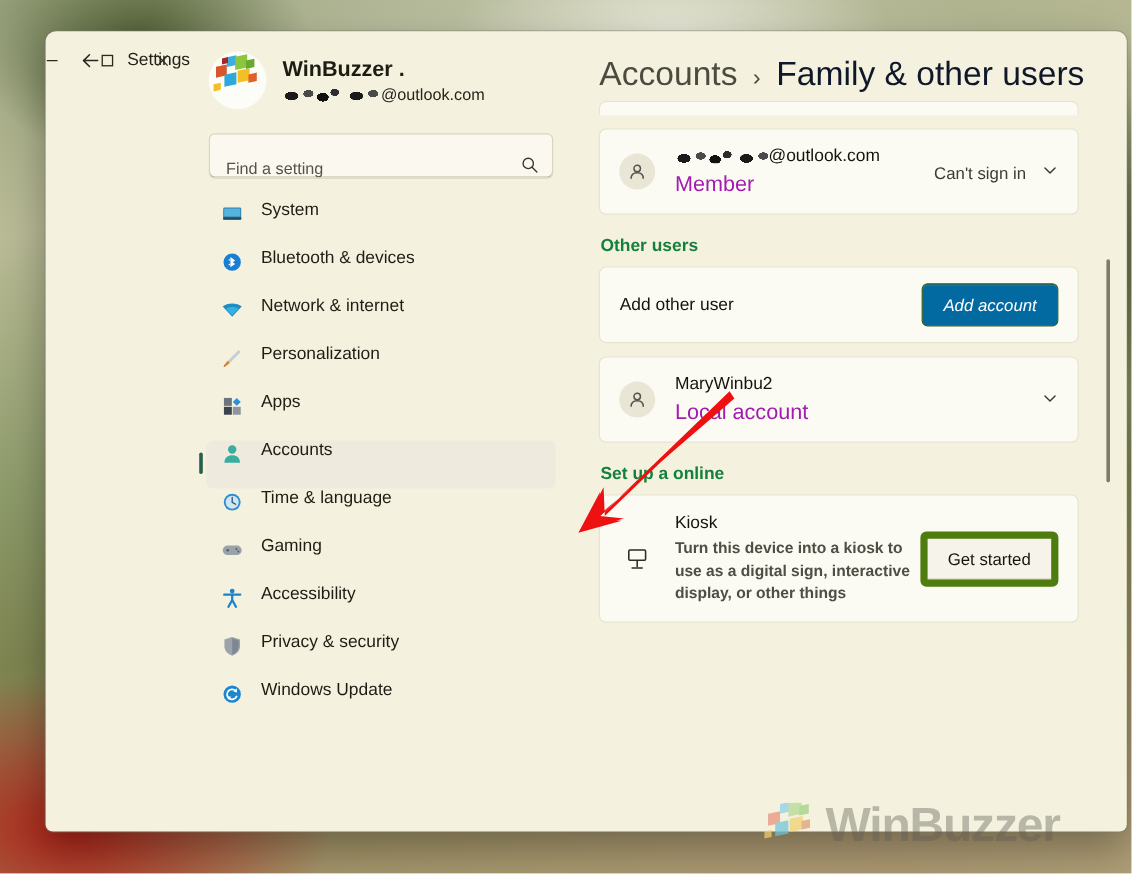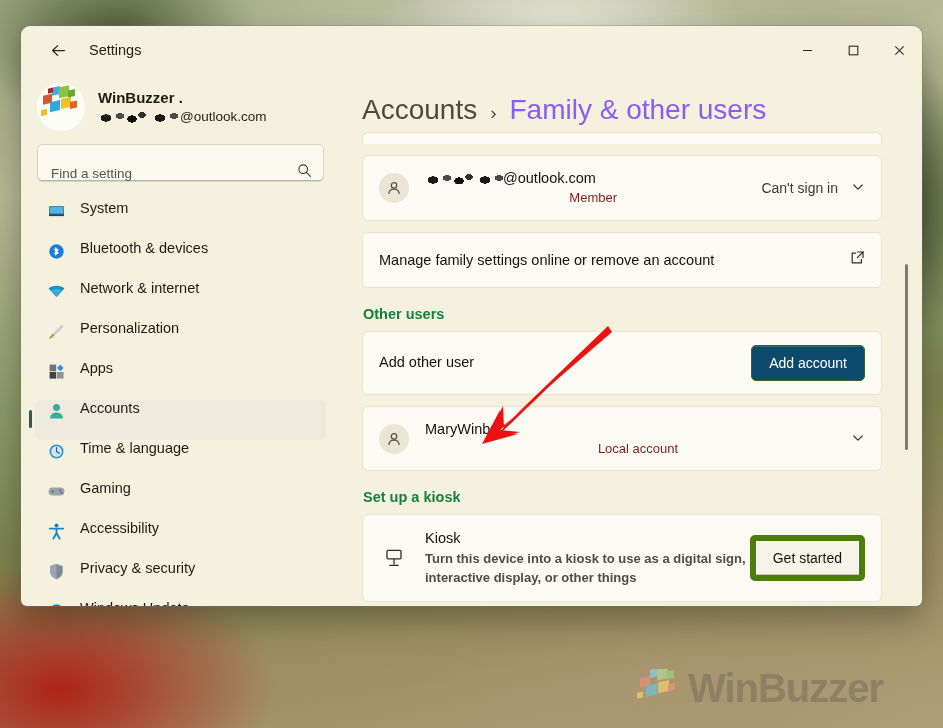--- a/index.html
+++ b/index.html
@@ -27,28 +27,28 @@
   }
   #desktop-haze {
     position: absolute; inset: 0;
     background: radial-gradient(ellipse 520px 300px at 470px 120px, rgba(240,240,225,0.55), rgba(240,240,225,0) 75%);
     pointer-events: none;
   }
 
   
   #settings-window {
     position: absolute;
-    left: 21px; top: 26px;
-    width: 901px; height: 580px;
+    left: 38px; top: 26px;
+    width: 901px; height: 667px;
     background: #f4f2de;
     border-radius: 9px 9px 6px 6px;
     box-shadow: 0 0 0 1px rgba(120,120,100,0.35), 0 12px 34px rgba(0,0,0,0.32);
     overflow: hidden;
     display: flex;
-    flex-direction: column;
+    flex-direction: row;
   }
 
   
   #titlebar {
     height: 48px;
     flex: 0 0 48px;
     display: flex;
     align-items: center;
     position: relative;
   }
@@ -99,21 +99,21 @@
   #avatar {
     width: 48px; height: 48px;
     border-radius: 50%;
     background: #fdfdf8;
     position: relative;
     overflow: hidden;
     flex: 0 0 48px;
   }
   #avatar svg { position: absolute; left: 0; top: 0; }
   #account-text { margin-left: 13px; line-height: 1.35; }
-  #account-name { font-size: 15px; color: #1d1c13; font-weight: 700; }
+  #account-name { font-size: 18px; color: #1d1c13; font-weight: 700; }
   #account-email {
     font-size: 13.5px; color: #26251b;
     display: flex; align-items: center; gap: 2px;
   }
   .redact {
     display: inline-block;
     height: 12px;
     background:
       radial-gradient(ellipse 9px 6px at 8px 7px, #1a1a1a 60%, rgba(0,0,0,0) 61%),
       radial-gradient(ellipse 7px 5px at 22px 5px, #4a4a4a 60%, rgba(0,0,0,0) 61%),
@@ -181,21 +181,21 @@
     padding: 0 0 0 0;
     display: flex; flex-direction: column;
   }
   #breadcrumb {
     padding: 20px 0 0 22px;
     display: flex; align-items: baseline; gap: 13px;
     font-size: 28px;
   }
   #crumb-parent { color: #4c4b40; }
   #crumb-sep { color: #4c4b40; font-size: 19px; }
-  #crumb-current { color: #8b5cf6; }
+  #crumb-current { color: #0f172a; }
 
   #scroll-area {
     flex: 1;
     min-height: 0;
     padding: 6px 40px 0 22px;
     overflow: hidden;
     position: relative;
   }
 
   .card {
@@ -218,21 +218,21 @@
     background: #e9e6d6;
     display: flex; align-items: center; justify-content: center;
     color: #55534a;
     margin-right: 16px;
   }
   .row-texts { flex: 1; min-width: 0; line-height: 1.3; }
   .row-title {
     font-size: 14.5px; color: #15140c;
     display: flex; align-items: center;
   }
-  .row-sub { font-size: 13px; color: #7f1d1d; margin-top: 2px; text-align: center; }
+  .row-sub { font-size: 18px; color: #a21caf; margin-top: 2px; }
   .row-right { display: flex; align-items: flex-end; gap: 13px; }
   .row-status { font-size: 14px; color: #3c3b31; }
   .chev { color: #3a3930; font-size: 11px; }
 
   .row.link-row { min-height: 54px; padding: 15px 16px; }
   .link-row-label { flex: 1; font-size: 14.5px; color: #15140c; }
   .ext-icon { color: #2d2c23; }
 
   .section-head {
     font-size: 14.5px;
@@ -243,24 +243,25 @@
 
   .btn {
     font-family: "Liberation Sans", sans-serif;
     font-size: 14px;
     border-radius: 5px;
     padding: 9px 17px;
     cursor: pointer;
     white-space: nowrap;
   }
   .btn.primary {
-    background: #0c4a6e;
+    background: #0369a1;
     color: #ffffff;
     border: 1px solid #3c6325;
     box-shadow: inset 0 1px 0 rgba(255,255,255,0.14);
+    font-style: italic;
   }
   .btn.secondary {
     background: #f6f4ea;
     color: #16150d;
     border: 6px solid #4d7c0f;
     box-shadow: inset 0 -1px 0 #c9c5ac;
   }
 
   .kiosk-row { align-items: center; padding: 14px 16px; justify-content: flex-end; }
   .kiosk-ico {
@@ -546,32 +547,20 @@
                 <span class="row-status">Can't sign in</span>
                 <span class="chev">
                   <svg width="14" height="14" viewBox="0 0 14 14">
                     <path d="M2.8 5 L7 9.2 L11.2 5" fill="none" stroke="currentColor" stroke-width="1.2" stroke-linecap="round" stroke-linejoin="round"></path>
                   </svg>
                 </span>
               </div>
             </div>
           </div>
 
-          <div class="card">
-            <div class="row link-row">
-              <span class="link-row-label">Manage family settings online or remove an account</span>
-              <span class="ext-icon">
-                <svg width="15" height="15" viewBox="0 0 15 15">
-                  <path d="M7.6 2 H13 V7.4" fill="none" stroke="currentColor" stroke-width="1.2" stroke-linecap="round"></path>
-                  <path d="M13 2 L7.6 7.4" fill="none" stroke="currentColor" stroke-width="1.2" stroke-linecap="round"></path>
-                  <path d="M11.4 9.6 V12.8 H2.2 V3.2 H5.6" fill="none" stroke="currentColor" stroke-width="1.2" stroke-linecap="round" stroke-linejoin="round"></path>
-                </svg>
-              </span>
-            </div>
-          </div>
 
           <div class="section-head">Other users</div>
 
           <div class="card">
             <div class="row">
               <div class="row-texts">
                 <div class="row-title">Add other user</div>
               </div>
               <button class="btn primary">Add account</button>
             </div>
@@ -592,21 +581,21 @@
               <div class="row-right">
                 <span class="chev">
                   <svg width="14" height="14" viewBox="0 0 14 14">
                     <path d="M2.8 5 L7 9.2 L11.2 5" fill="none" stroke="currentColor" stroke-width="1.2" stroke-linecap="round" stroke-linejoin="round"></path>
                   </svg>
                 </span>
               </div>
             </div>
           </div>
 
-          <div class="section-head">Set up a kiosk</div>
+          <div class="section-head">Set up a online</div>
 
           <div class="card">
             <div class="row kiosk-row">
               <span class="kiosk-ico">
                 <svg width="22" height="22" viewBox="0 0 22 22">
                   <rect x="4" y="3.4" width="14" height="8.4" rx="1" fill="none" stroke="currentColor" stroke-width="1.3"></rect>
                   <path d="M11 11.8 V17.4" stroke="currentColor" stroke-width="1.3"></path>
                   <path d="M6.8 18.4 H15.2" stroke="currentColor" stroke-width="1.3" stroke-linecap="round"></path>
                 </svg>
               </span>

